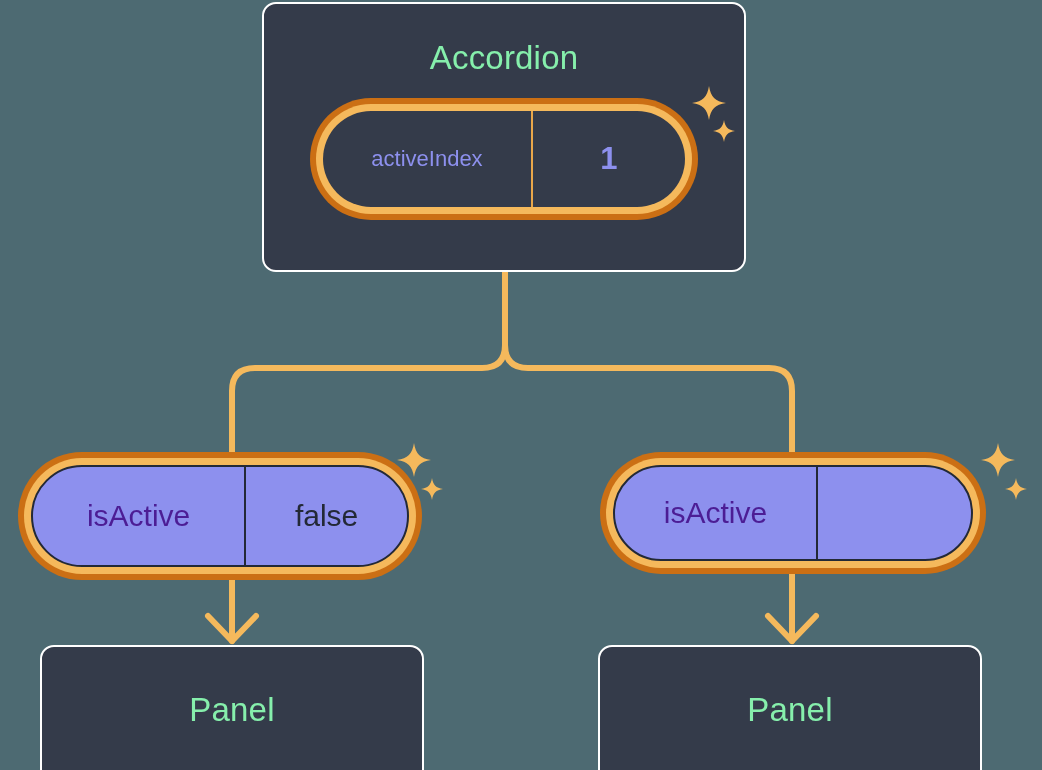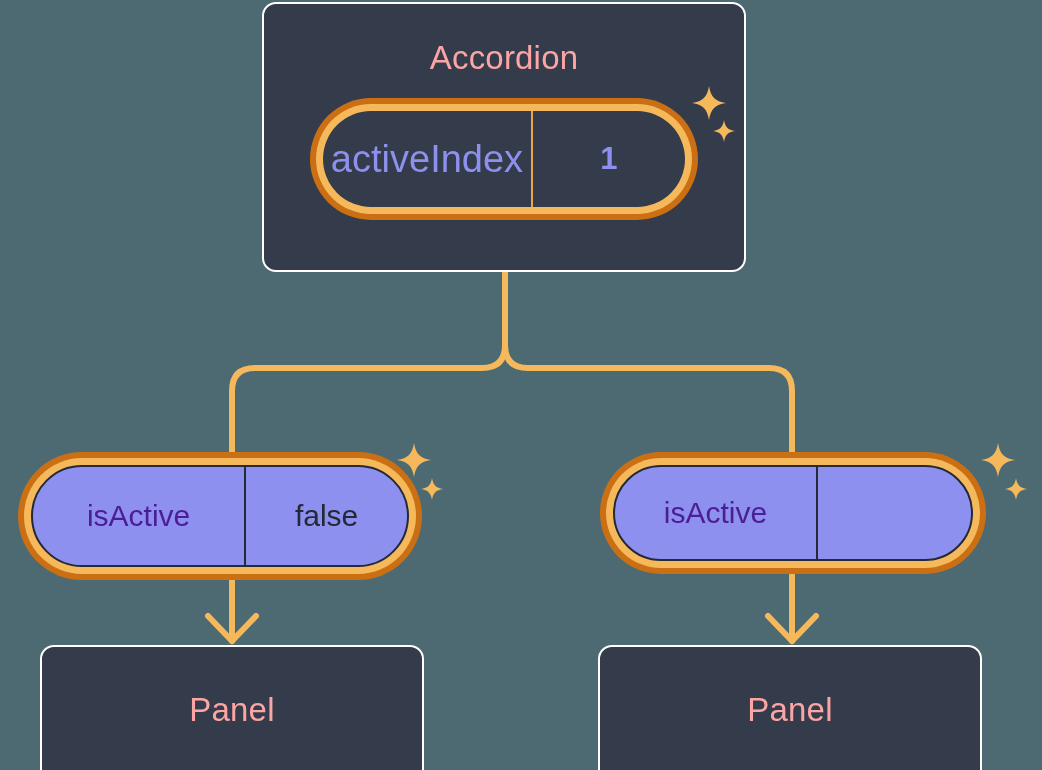--- a/index.html
+++ b/index.html
@@ -20,21 +20,21 @@
     position:absolute;
     background:#343b4a;
     border:2.5px solid #ffffff;
     border-radius:14px;
     z-index:2;
   }
   .card-title {
     position:absolute;
     left:0; right:0;
     text-align:center;
-    color:#fca5a5;
+    color:#86efac;
     font-size:33px;
     font-weight:400;
     letter-spacing:0.2px;
     white-space:nowrap;
   }
 
   
   #root-card { left:262px; top:2px; width:484px; height:270px; }
   #root-title { top:35px; }
 
@@ -82,21 +82,21 @@
     height:100%;
     white-space:nowrap;
   }
 
   
   #badge-activeindex { left:310px; top:98px; width:388px; height:122px; }
   #badge-activeindex .badge-inner { background:#343b4a; }
   #badge-activeindex .badge-key {
     width:58%;
     color:#8d90ee;
-    font-size:38px;
+    font-size:22px;
     font-weight:400;
     border-right:2px solid #e9a74a;
   }
   #badge-activeindex .badge-val {
     width:42%;
     color:#8d90ee;
     font-size:31px;
     font-weight:700;
   }
 

